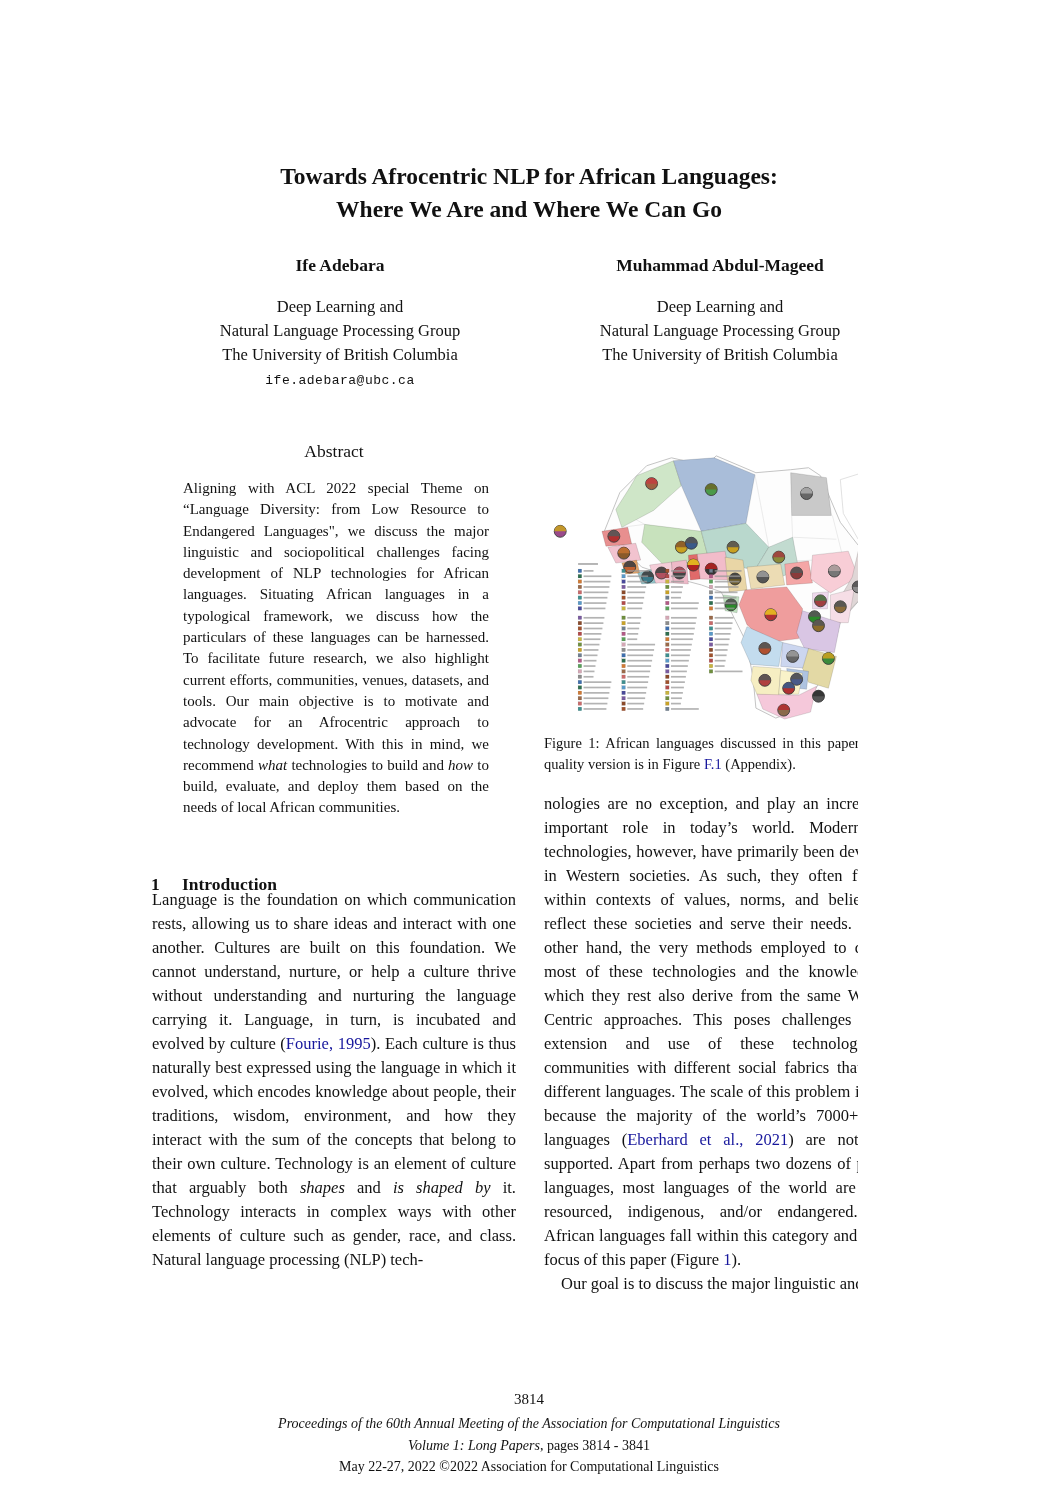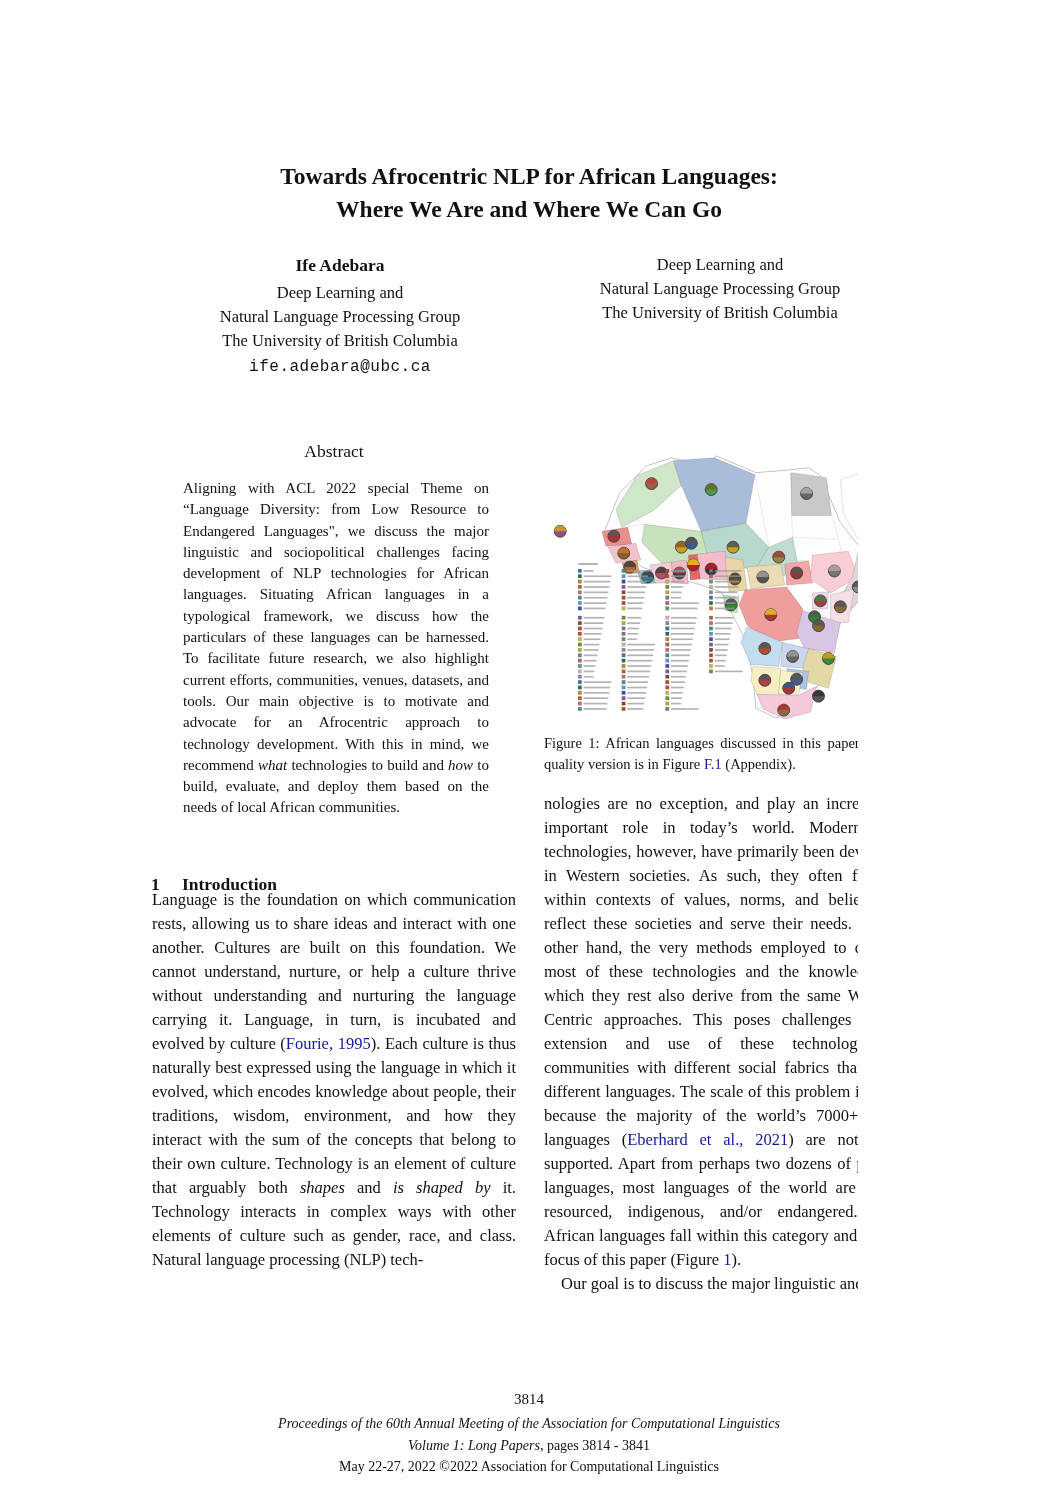--- a/index.html
+++ b/index.html
@@ -8,22 +8,22 @@
     position:relative; width:858px; height:1497px; background:#fff;
     font-family:"Liberation Serif", serif; color:var(--ink);
     overflow:hidden;
   }
   .title {
     position:absolute; top:160px; left:0; width:1058px;
     text-align:center; font-weight:bold; font-size:23.5px; line-height:33px;
   }
   .authors { position:absolute; top:253px; left:150px; width:760px; display:flex; }
   .author { flex:1; text-align:center; font-size:16.5px; line-height:24px; }
-  .author .name { font-weight:bold; font-size:17.5px; margin-bottom:4px; }
-  .author .email { font-family:"Liberation Mono", monospace; font-size:16px; letter-spacing:0.5px; margin-top:2px; }
+  .author .name { font-weight:bold; font-size:17.5px; margin-bottom:18px; }
+  .author .email { font-family:"Liberation Mono", monospace; font-size:13px; letter-spacing:0.5px; margin-top:2px; }
 
   .abstract-heading {
     position:absolute; top:441px; left:150px; width:368px;
     text-align:center; font-weight:normal; font-size:17.5px;
   }
   .abstract-body {
     position:absolute; top:478px; left:183px; width:306px;
     font-size:15px; line-height:21.3px; text-align:justify;
   }
   .section-heading {
@@ -69,20 +69,21 @@
 
   <div class="authors">
     <div class="author">
       <div class="name">Ife Adebara</div>
       <div>Deep Learning and</div>
       <div>Natural Language Processing Group</div>
       <div>The University of British Columbia</div>
       <div class="email">ife.adebara@ubc.ca</div>
     </div>
     <div class="author">
+      <div class="name">Muhammad Abdul-Mageed</div>
       <div>Deep Learning and</div>
       <div>Natural Language Processing Group</div>
       <div>The University of British Columbia</div>
     </div>
   </div>
 
   <div class="abstract-heading">Abstract</div>
   <div class="abstract-body"><span>Aligning with ACL 2022 special Theme on “Language Diversity: from Low Resource to Endangered Languages", we discuss the major linguistic and sociopolitical challenges facing development of NLP technologies for African languages. Situating African languages in a typological framework, we discuss how the particulars of these languages can be harnessed. To facilitate future research, we also highlight current efforts, communities, venues, datasets, and tools. Our main objective is to motivate and advocate for an Afrocentric approach to technology development. With this in mind, we recommend </span><span class="it">what</span><span> technologies to build and </span><span class="it">how</span><span> to build, evaluate, and deploy them based on the needs of local African communities.</span></div>
 
   <div class="section-heading">

